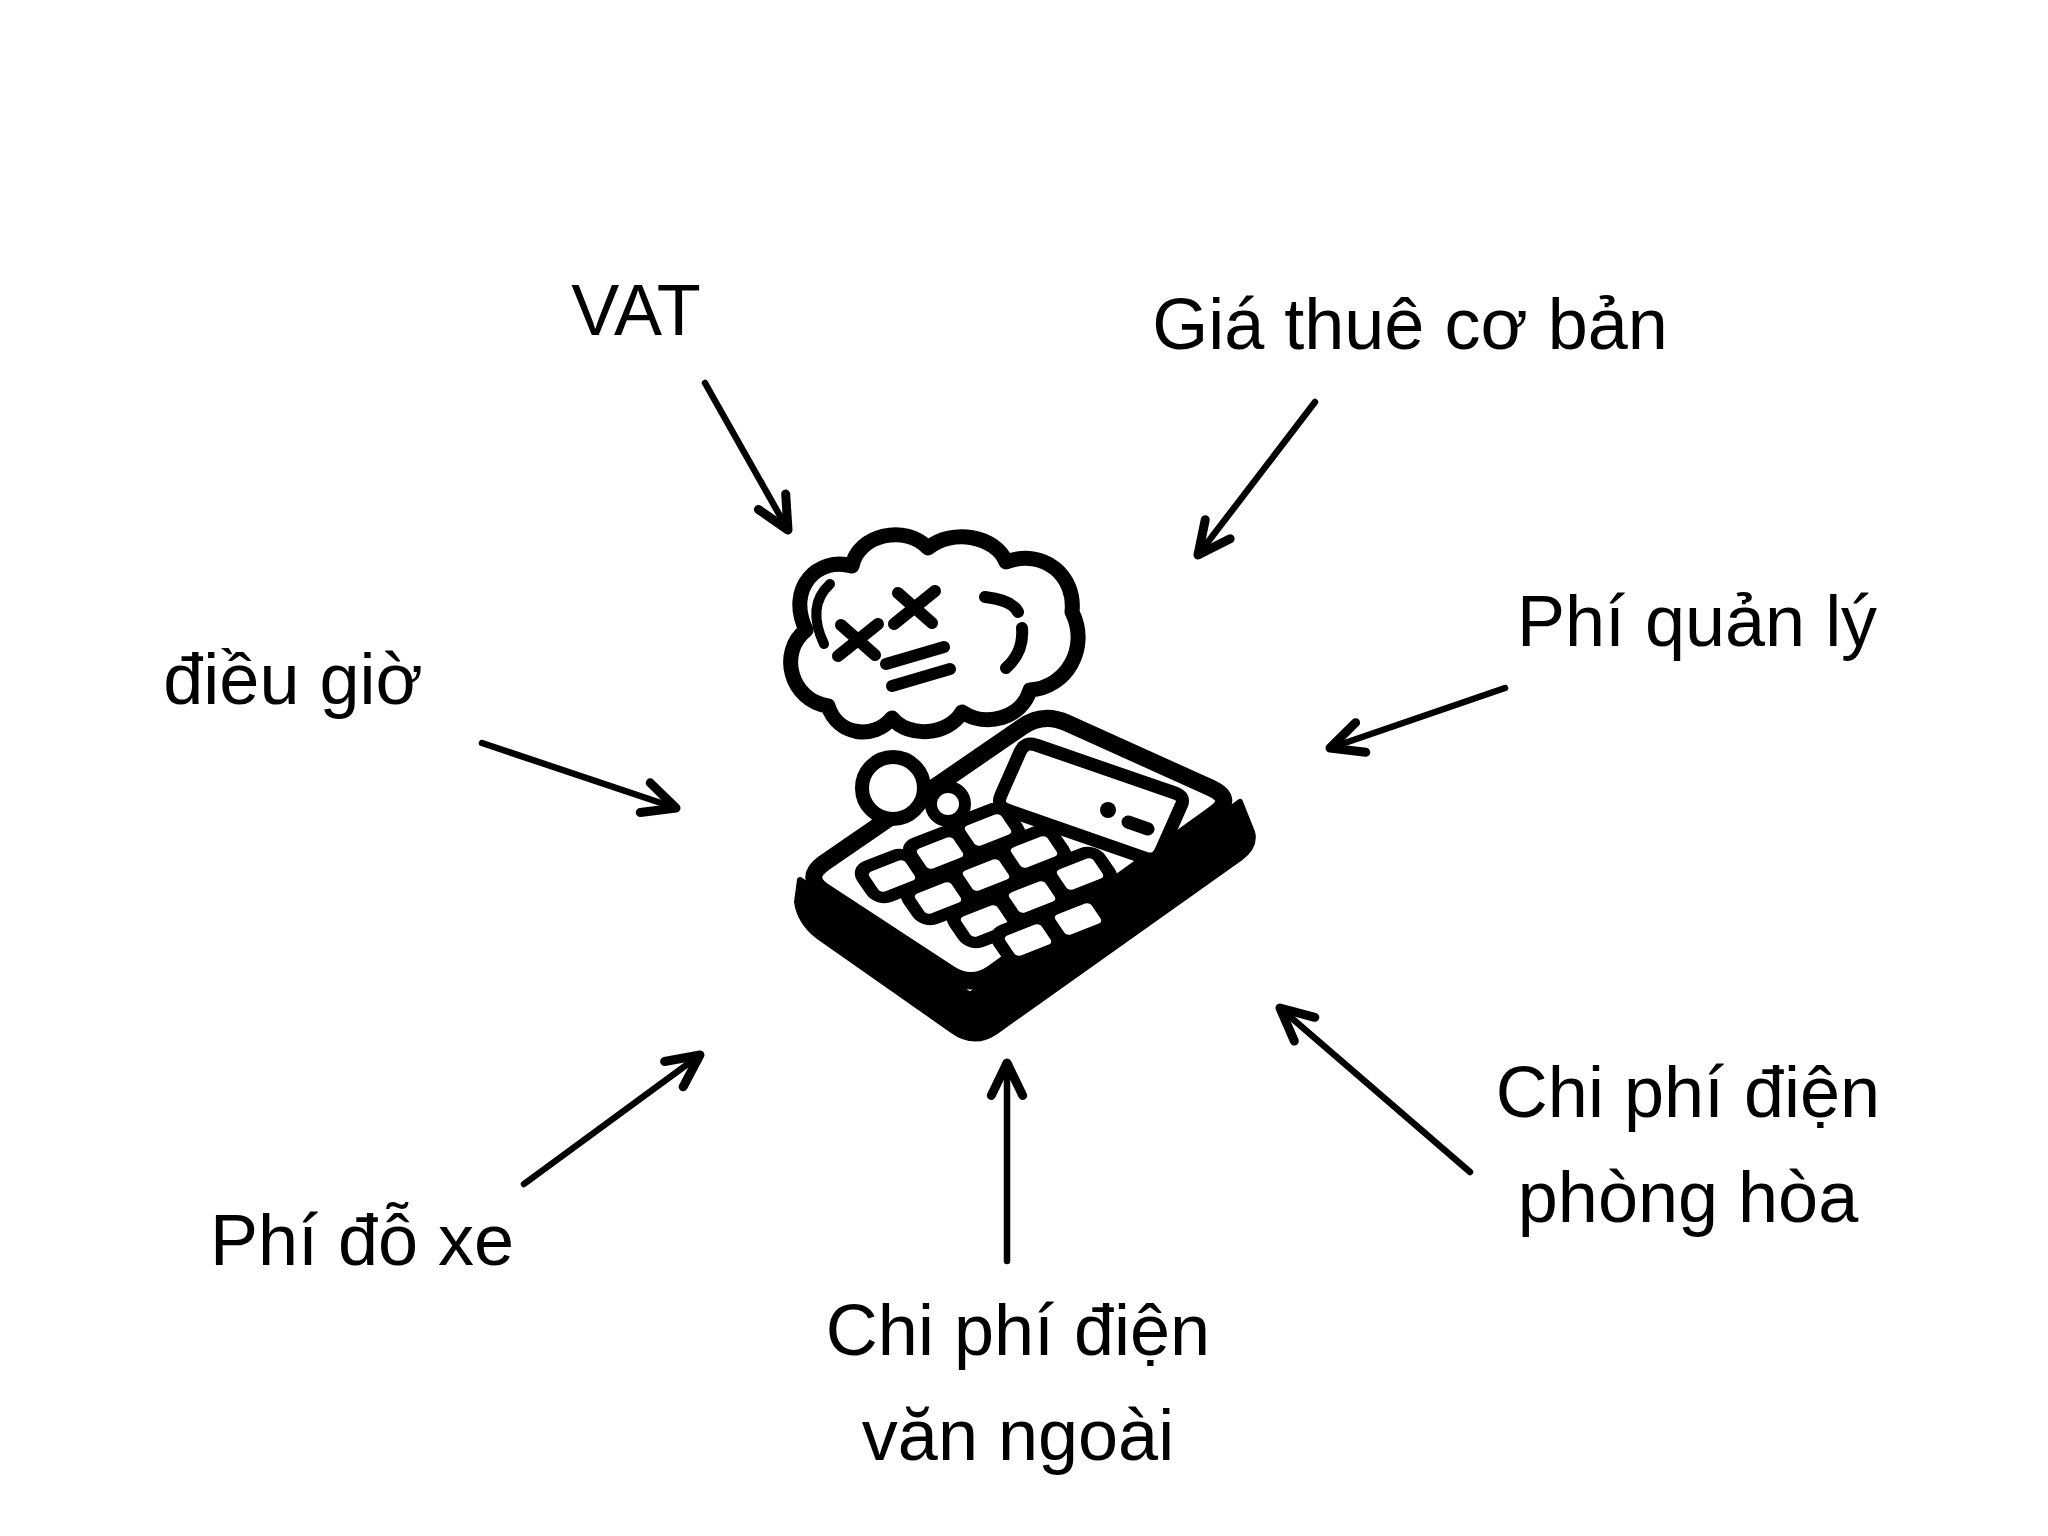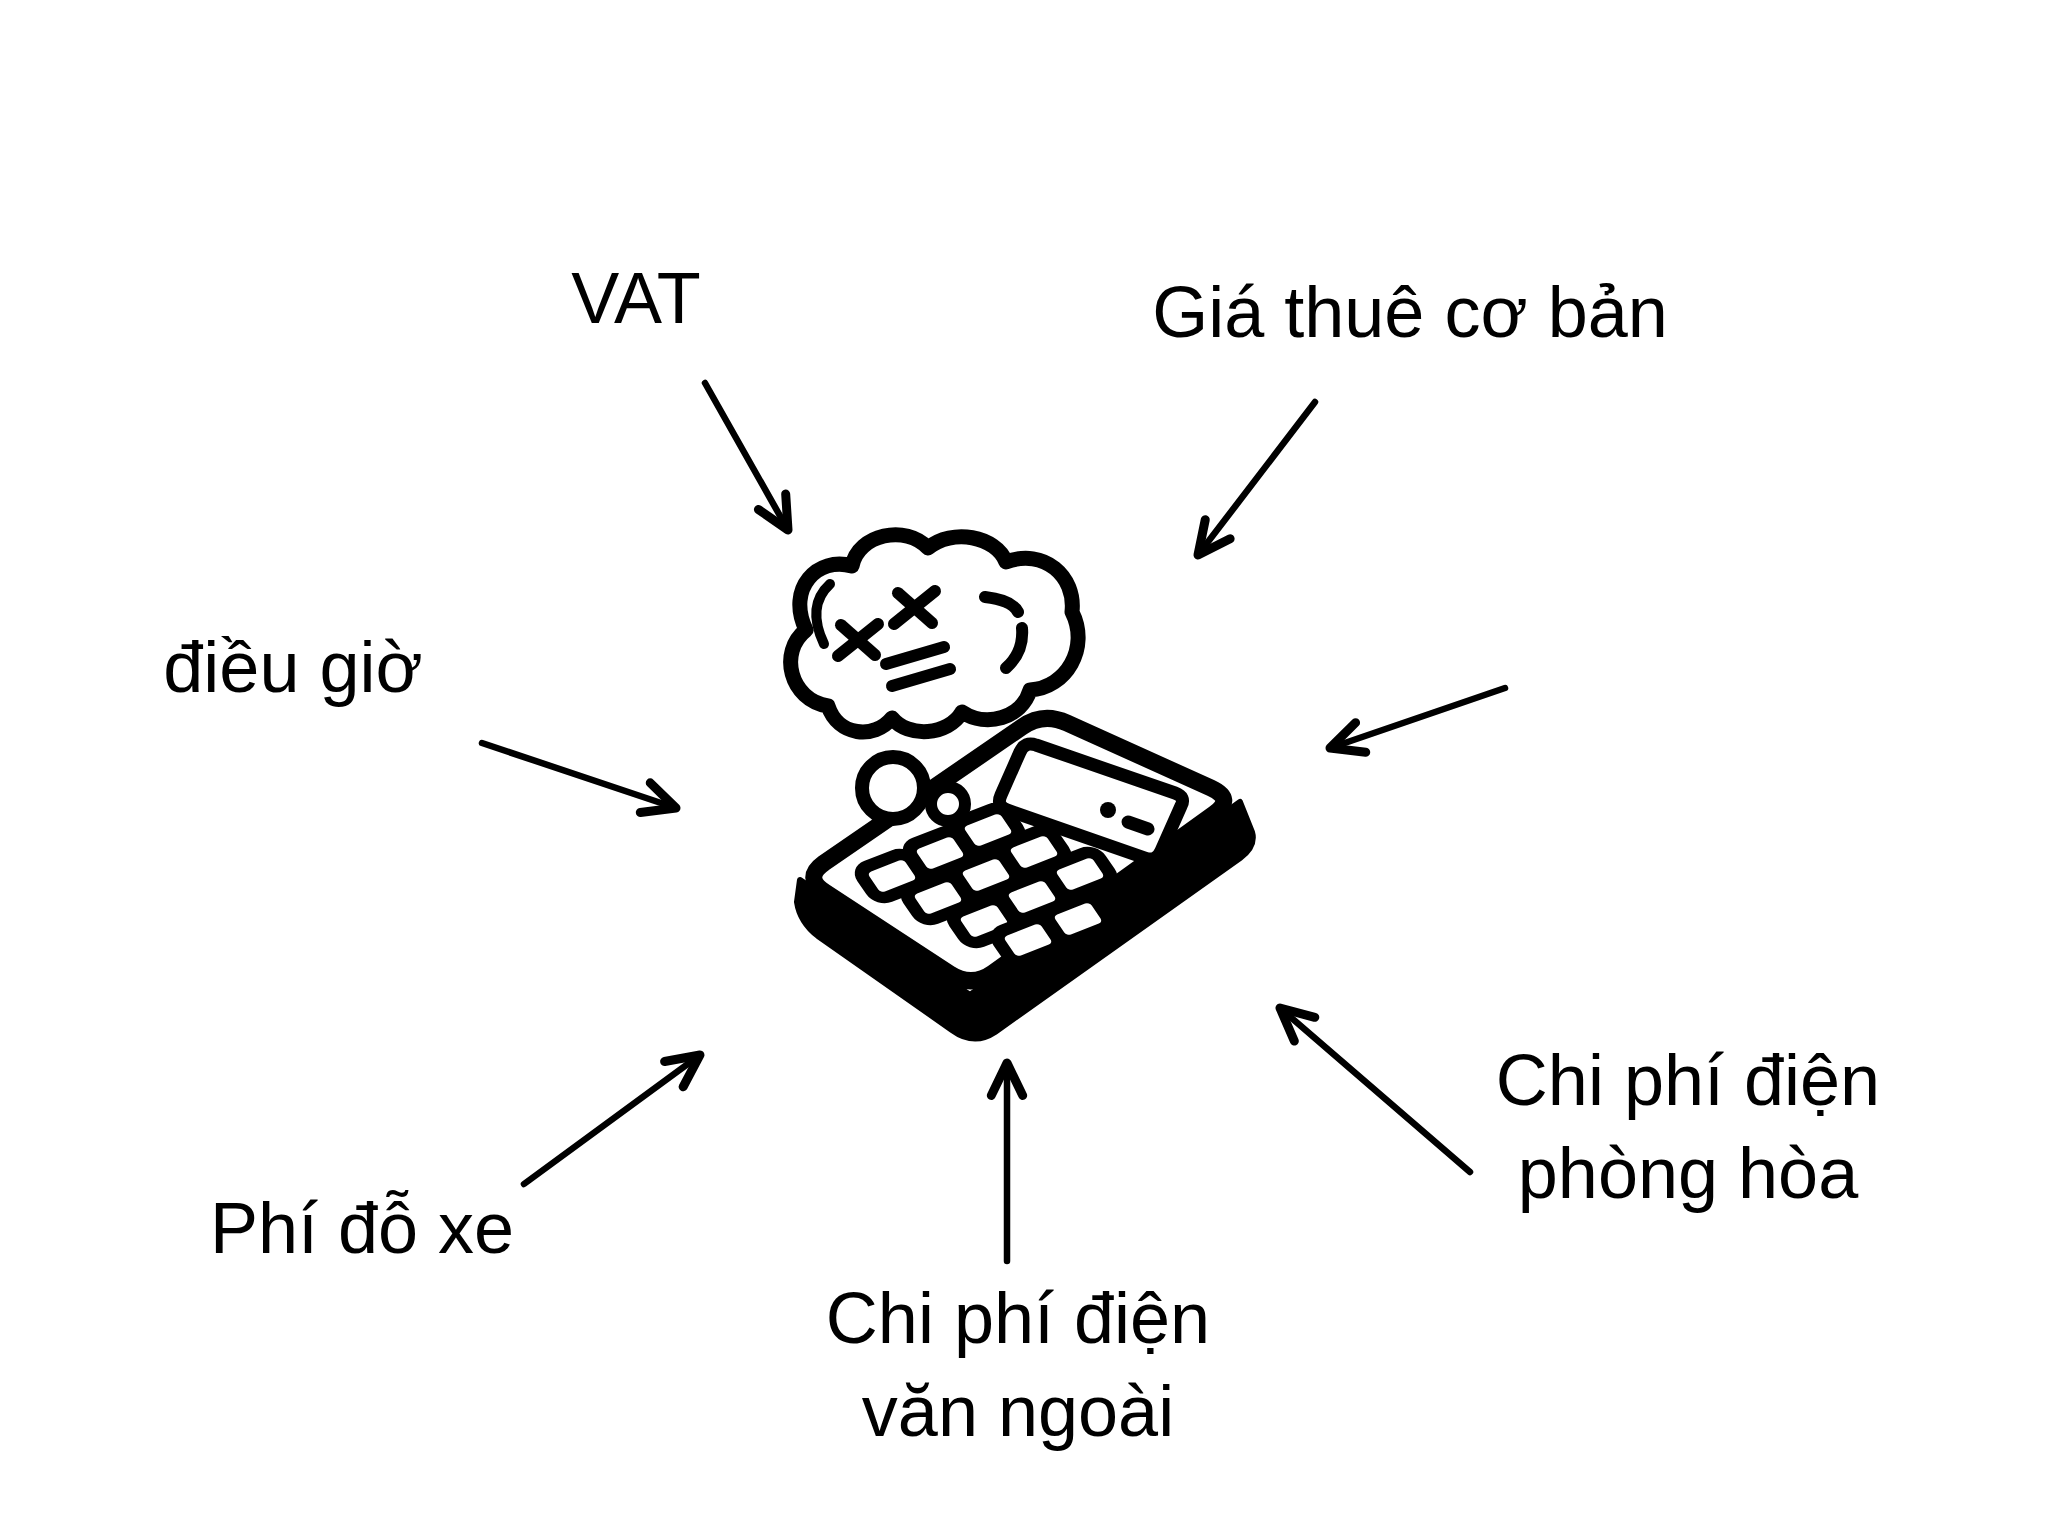--- a/index.html
+++ b/index.html
@@ -5,21 +5,21 @@
   html,body{margin:0;padding:0;background:#ffffff;}
   #stage{
     position:relative;width:2048px;height:1536px;background:#ffffff;
     font-family:"Liberation Sans","DejaVu Sans",sans-serif;overflow:hidden;
   }
   #art{position:absolute;left:0;top:0;}
   .label{
     position:absolute;transform:translateX(-50%);
     font-size:72px;line-height:93px;color:#000;text-align:center;white-space:nowrap;
   }
-  .label .line{display:block;}
+  .label .line{display:block;margin-top:12px;}
 </style>
 </head>
 <body>
 
 <div id="stage">
 
   <svg id="art" width="2048" height="1536" viewBox="0 0 2048 1536">
 
     <g stroke="#000" fill="none" stroke-linecap="round" stroke-linejoin="round">
 
@@ -138,20 +138,21 @@
   </svg>
 
   <div id="labels">
       <div class="label" style="left: 636px; top: 252px;">
         <span class="line">VAT</span>
       </div>
       <div class="label" style="left: 1410px; top: 266px;">
         <span class="line">Giá thuê cơ bản</span>
       </div>
       <div class="label" style="left: 1697px; top: 563px;">
+        <span class="line">Phí quản lý</span>
       </div>
       <div class="label" style="left: 1688px; top: 1034px;">
         <span class="line">Chi phí điện</span>
         <span class="line">phòng hòa</span>
       </div>
       <div class="label" style="left: 1018px; top: 1272px;">
         <span class="line">Chi phí điện</span>
         <span class="line">văn ngoài</span>
       </div>
       <div class="label" style="left: 362px; top: 1182px;">

